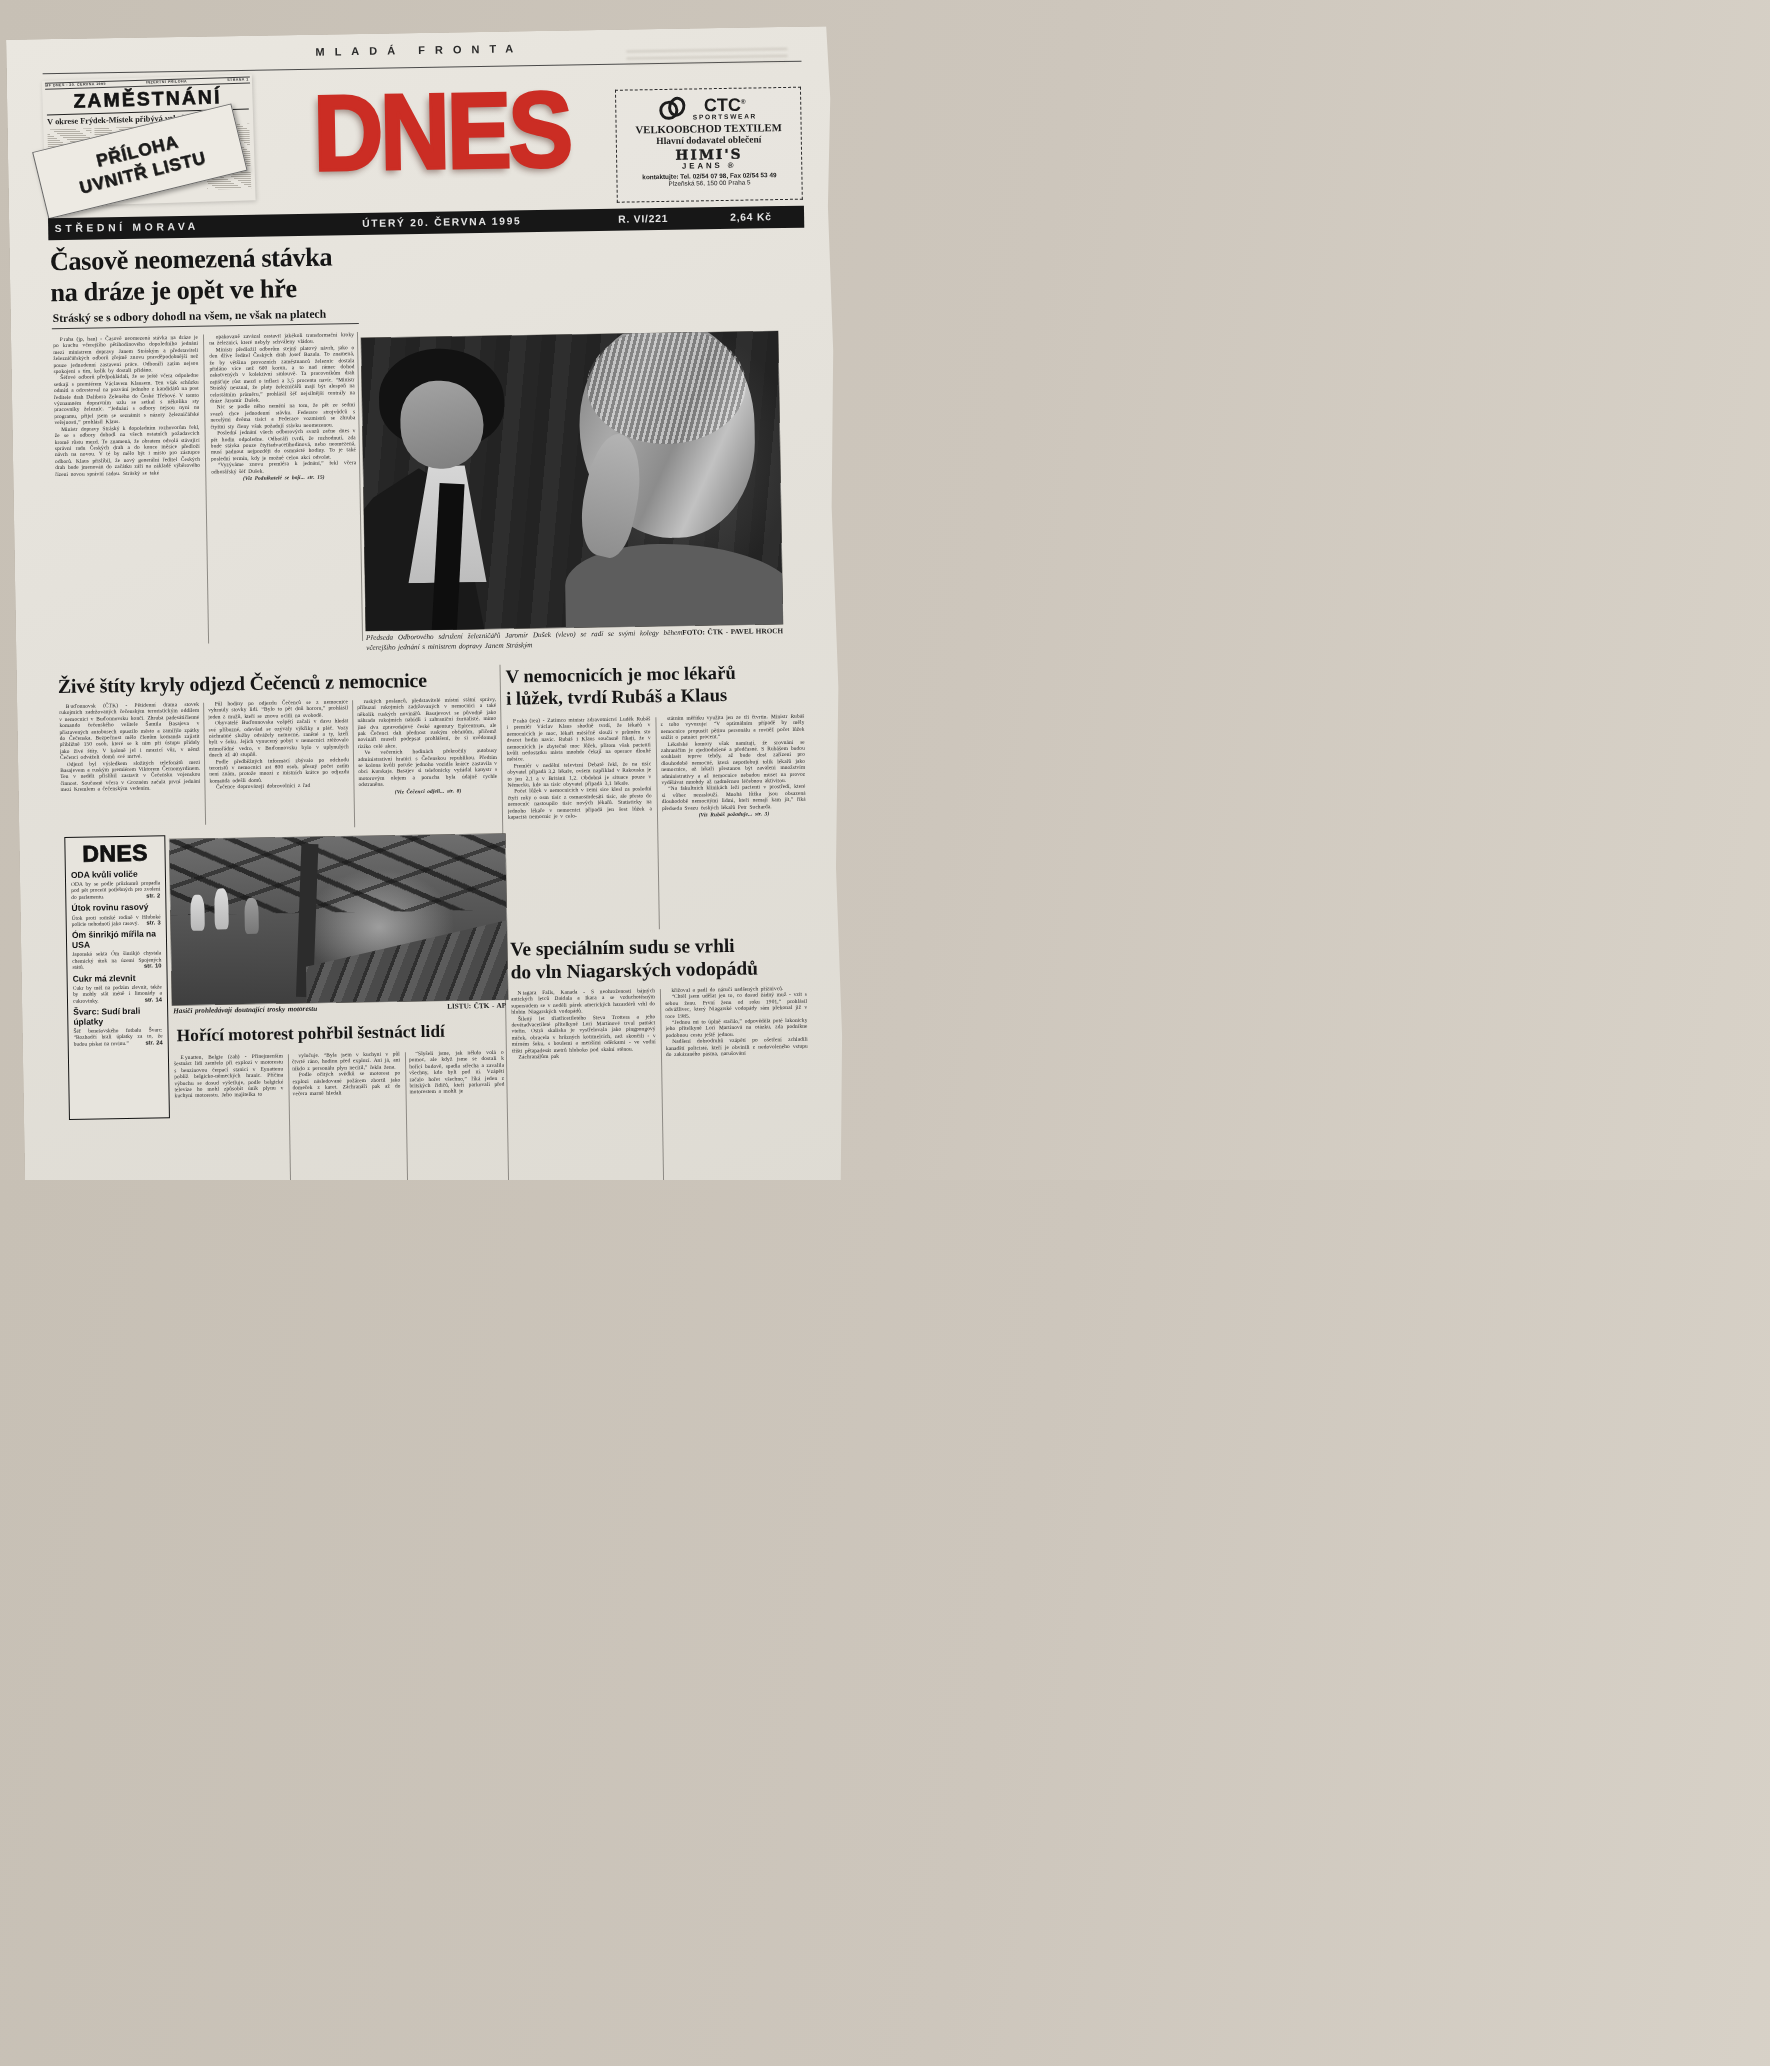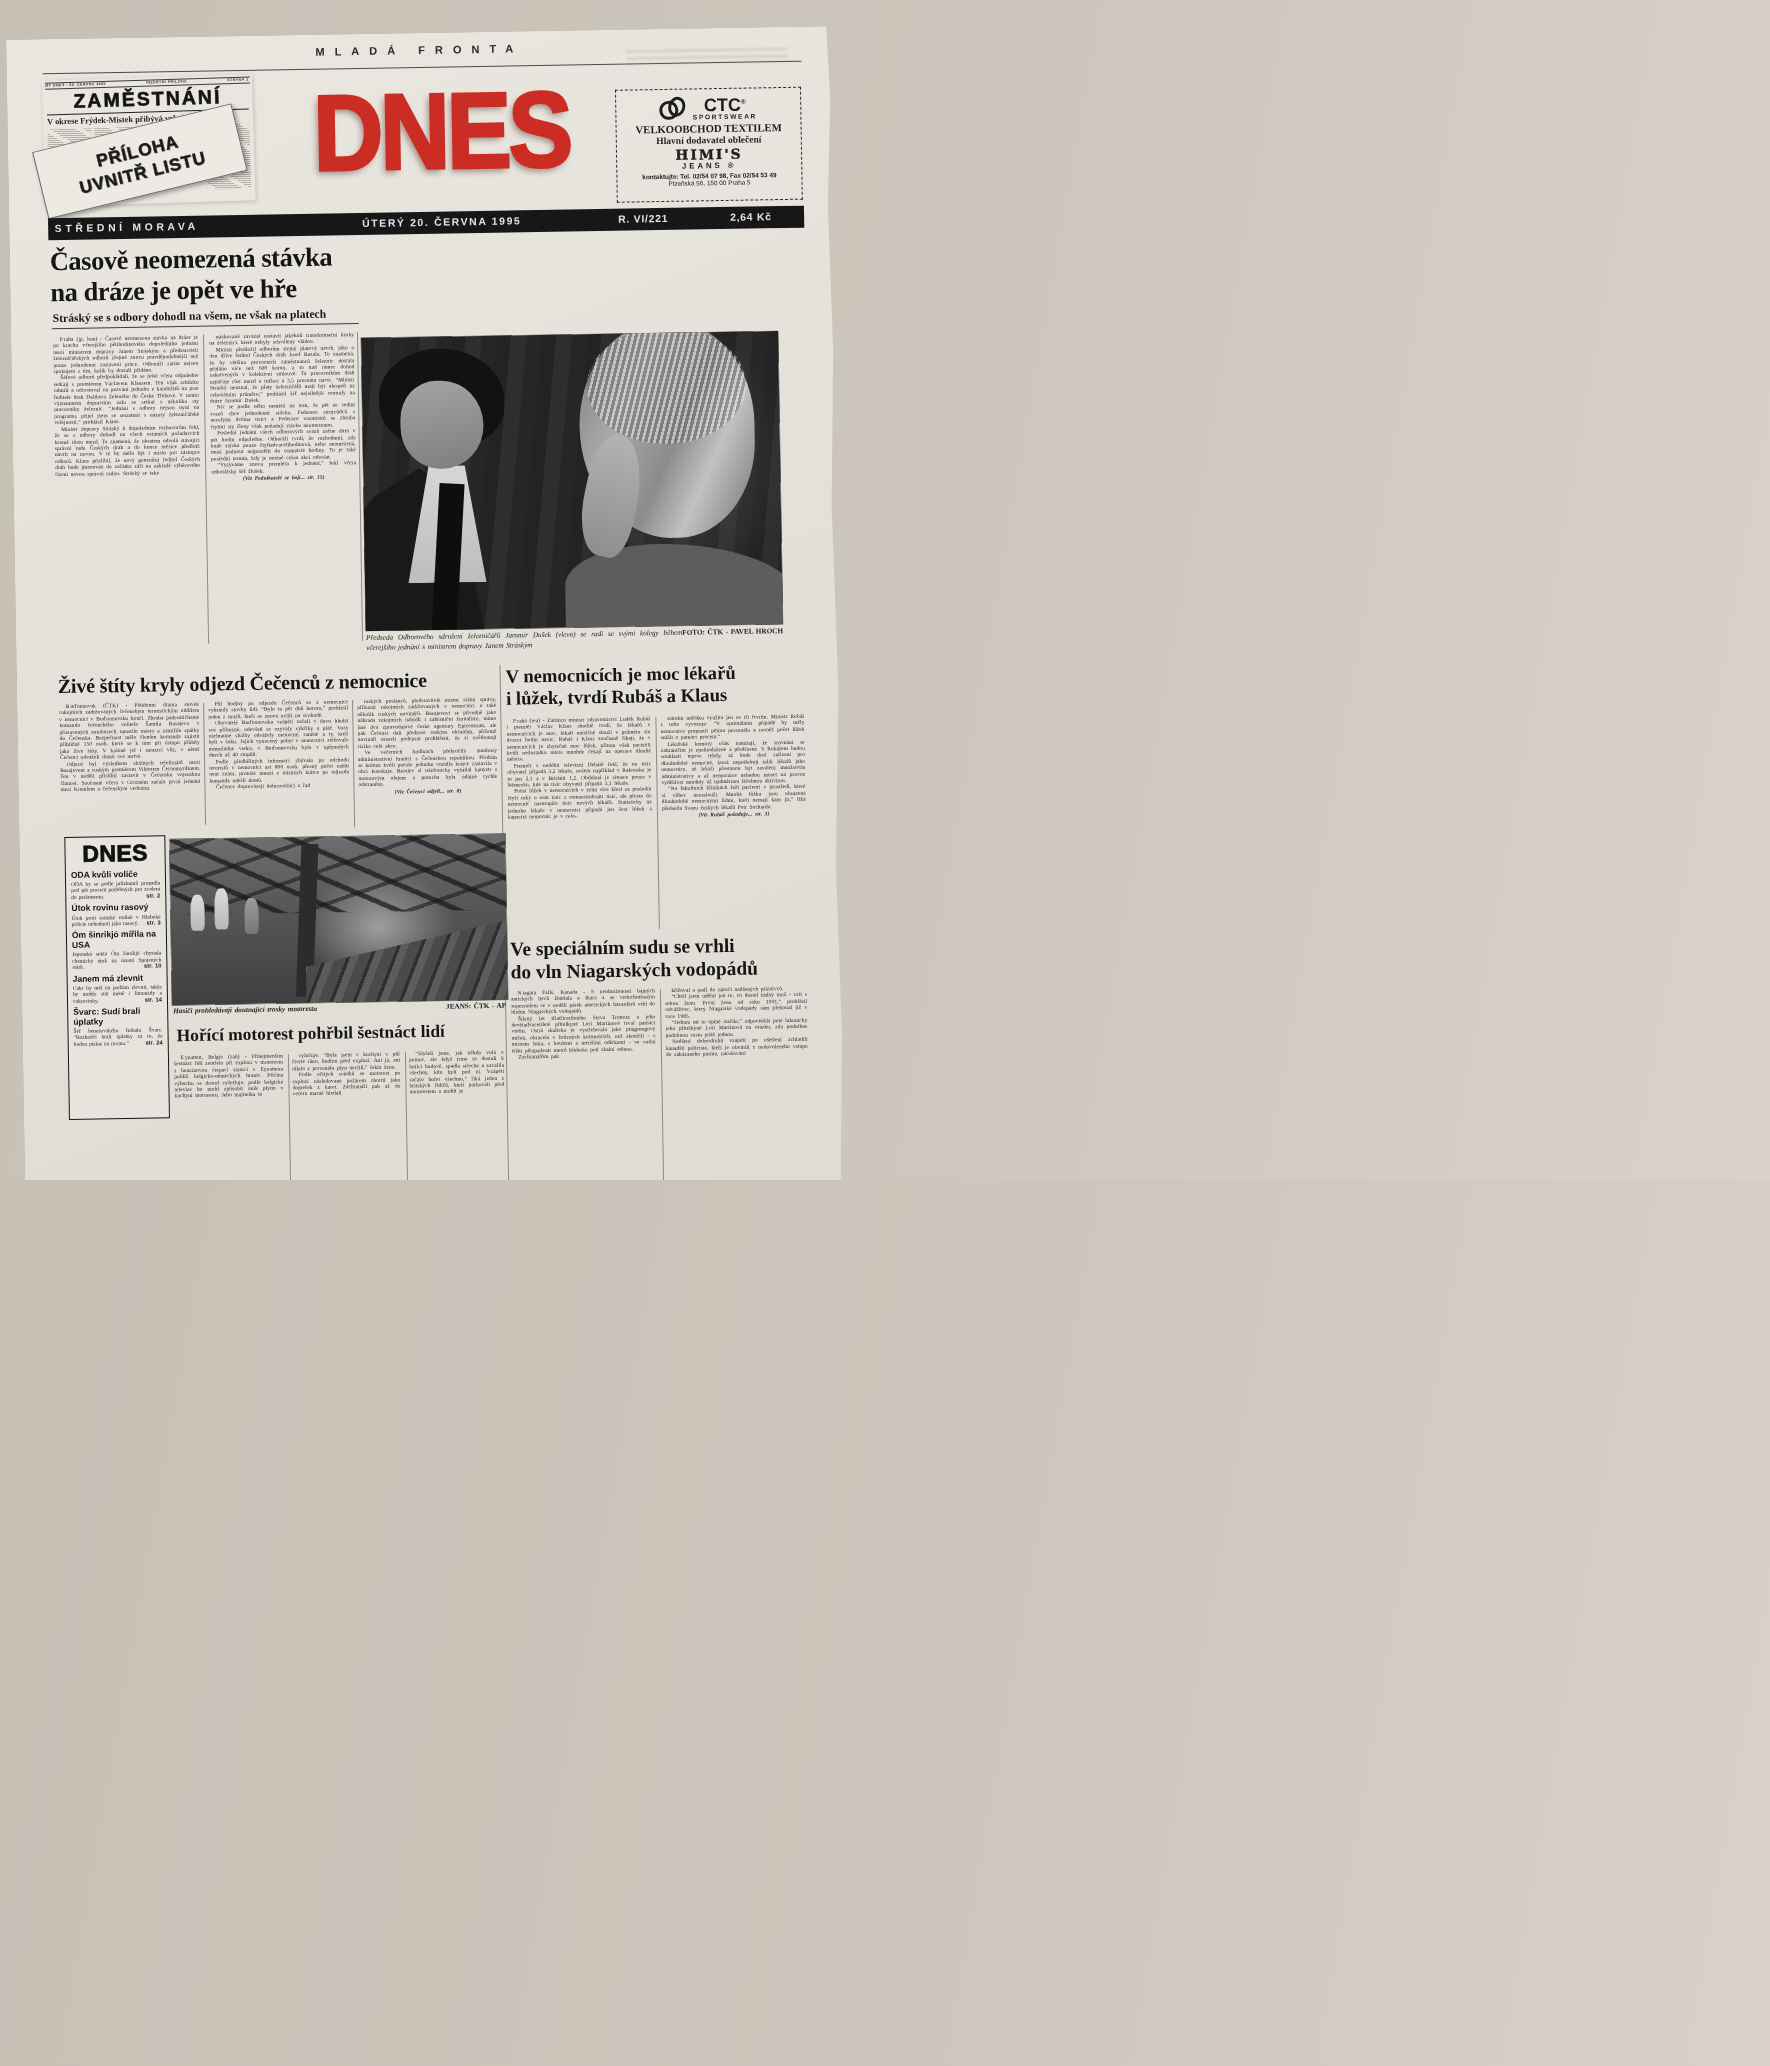--- a/index.html
+++ b/index.html
@@ -278,36 +278,36 @@
   </div>
 
   <div class="abs idx">
     <div class="idx-title">DNES</div>
     <h3>ODA kvůli voliče</h3>
     <p><span>ODA by se podle průzkumů propadla pod pět procent potřebných pro zvolení do parlamentu.</span> <b class="pg">str. 2</b></p>
     <h3>Útok rovinu rasový</h3>
     <p><span>Útok proti romské rodině v Hluboké policie nehodnotí jako rasový.</span> <b class="pg">str. 3</b></p>
     <h3>Óm šinrikjó mířila na USA</h3>
     <p><span>Japonská sekta Óm šinrikjó chystala chemický útok na území Spojených států.</span> <b class="pg">str. 10</b></p>
-    <h3>Janem má zlevnit</h3>
+    <h3>Cukr má zlevnit</h3>
     <p><span>Cukr by měl na podzim zlevnit, takže by mohly stát méně i limonády a cukrovinky.</span> <b class="pg">str. 14</b></p>
     <h3>Švarc: Sudí brali úplatky</h3>
     <p><span>Šéf benešovského fotbalu Švarc: “Rozhodčí brali úplatky za to, že budou pískat na rovinu.”</span> <b class="pg">str. 24</b></p>
   </div>
 
   <div class="photo abs fire-photo">
     <div class="truss"></div>
     <div class="beam"></div>
     <div class="ff f1"></div>
     <div class="ff f2"></div>
     <div class="ff f3"></div>
     <div class="rubble"></div>
   </div>
   <div class="caption abs fire-cap">
-    <b class="credit">JEANS: ČTK - AP</b>
+    <b class="credit">LISTU: ČTK - AP</b>
     <span>Hasiči prohledávají doutnající trosky motorestu</span>
   </div>
   <div class="abs h-serif fire-h">Hořící motorest pohřbil šestnáct lidí</div>
   <div class="col" style="left:151px;top:1017px;width:109px;height:163px;">
     <p class="dl">Eynatten, Belgie (zah) - Přinejmenším šestnáct lidí zemřelo při explozi v motorestu s benzínovou čerpací stanicí v Eynattenu poblíž belgicko-německých hranic. Příčina výbuchu se dosud vyšetřuje, podle belgické televize ho mohl způsobit únik plynu v kuchyni motorestu. Jeho majitelka to</p>
   </div>
   <div class="vr" style="left:265px;top:1019px;height:160px;"></div>
   <div class="col" style="left:269px;top:1017px;width:108px;height:163px;">
     <p>vylučuje. “Byla jsem v kuchyni v půl čtvrté ráno, hodinu před explozí. Ani já, ani nikdo z personálu plyn necítil,” řekla žena.</p>
     <p>Podle očitých svědků se motorest po explozi následované požárem zbortil jako domeček z karet. Záchranáři pak až do večera marně hledali</p>

